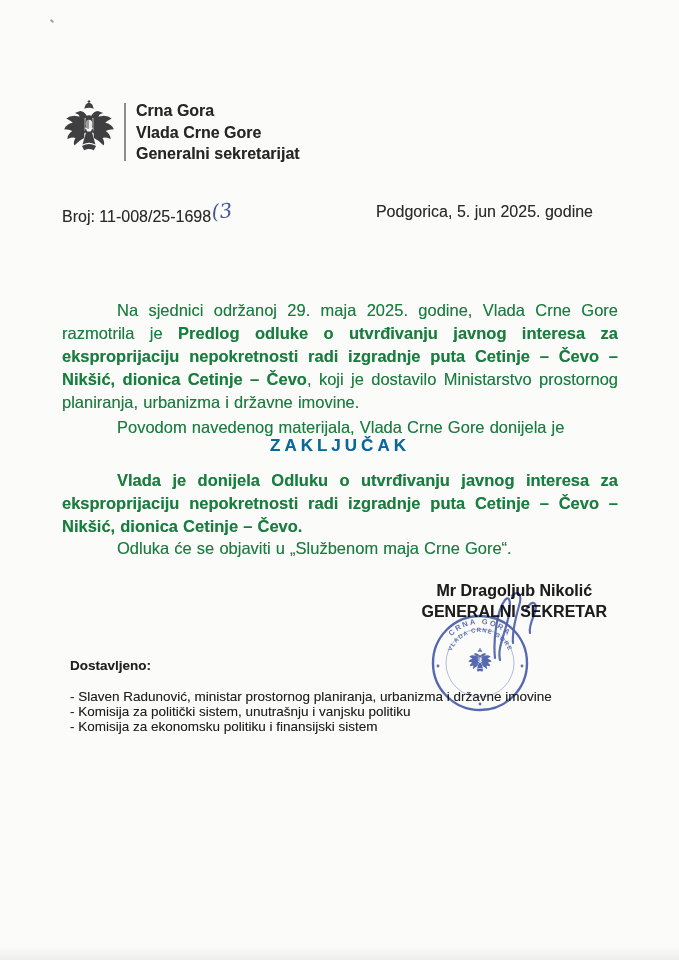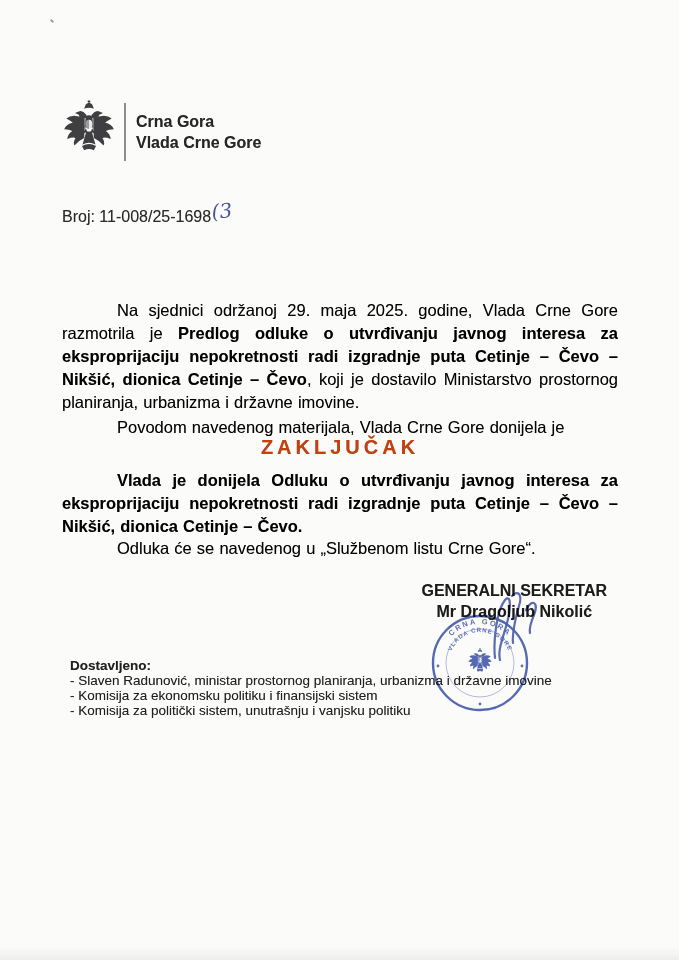--- a/index.html
+++ b/index.html
@@ -26,43 +26,43 @@
 
   
   .refline { position:absolute; left:62px; top:203px; width:531px;
     display:flex; justify-content:space-between; font-size:16px; color:#2a2a2a; }
   .handwritten { font-family:"DejaVu Serif", serif; font-style:italic;
     font-size:20px; color:#44549b; display:inline-block;
     transform:rotate(-6deg) translateY(-4px); margin-left:1px; text-shadow:none; }
 
   
   .para { position:absolute; left:62px; width:556px; font-size:16.5px;
-    line-height:23px; color:#000000; word-spacing:0.5px; }
+    line-height:23px; color:#15803d; word-spacing:0.5px; }
   .just { text-align:justify; }
   .indent { text-indent:55px; }
   .p1 { top:299px; }
   .p2 { top:416px; }
   .heading { position:absolute; left:62px; top:436px; width:556px;
-    text-align:center; font-weight:bold; font-size:20px; letter-spacing:4px; color:#c2410c; }
+    text-align:center; font-weight:bold; font-size:17px; letter-spacing:4px; color:#0369a1; }
   .p3 { top:469px;font-weight:bold; }
   .p4 { top:537px; }
   .bold { font-weight:bold; }
 
   
   .sig { position:absolute; right:72px; top:581px; text-align:center;
     font-weight:bold; font-size:16px; line-height:20.5px; color:#1c1c1c; }
 
   
   .stamp { position:absolute; left:413px; top:588px; width:175px; height:145px;
     mix-blend-mode:multiply; opacity:0.93; }
 
   
   .dostavljeno { position:absolute; left:70px; top:658px; font-size:13.5px;
     line-height:15px; color:#202020; }
-  .dostavljeno .label { font-weight:bold; margin-bottom:0; }
+  .dostavljeno .label { font-weight:bold; margin-bottom:16px; }
 </style>
 </head>
 <body>
 
 <svg width="0" height="0" style="position:absolute" aria-hidden="true">
   <defs>
     <symbol id="eagle" viewBox="0 0 100 118">
       <g fill="currentColor">
         <rect x="48.7" y="0" width="2.6" height="5"></rect>
         <rect x="47.5" y="1.4" width="5" height="2"></rect>
@@ -86,47 +86,49 @@
 <div class="speck"></div>
 
 <div class="header">
   <svg class="coa" viewBox="0 0 100 118">
     <use href="#eagle"></use>
   </svg>
   <div class="divider"></div>
   <div class="header-text print">
     <div>Crna Gora</div>
     <div>Vlada Crne Gore</div>
+    <div>Generalni sekretarijat</div>
   </div>
 </div>
 
 <div class="refline print">
   <div><span>Broj: 11-008/25-1698</span><span class="handwritten">(3</span></div>
+  <div>Podgorica, 5. jun 2025. godine</div>
 </div>
 
 <p class="para just indent p1 print"><span>Na sjednici održanoj 29. maja 2025. godine, Vlada Crne Gore razmotrila je </span><span class="bold">Predlog odluke o utvrđivanju javnog interesa za eksproprijaciju nepokretnosti radi izgradnje puta Cetinje – Čevo – Nikšić, dionica Cetinje – Čevo</span><span>, koji je dostavilo Ministarstvo prostornog planiranja, urbanizma i državne imovine.</span></p>
 
 <p class="para indent p2 print">Povodom navedenog materijala, Vlada Crne Gore donijela je</p>
 
 <div class="heading print">ZAKLJUČAK</div>
 
 <p class="para just indent p3 print">Vlada je donijela Odluku o utvrđivanju javnog interesa za eksproprijaciju nepokretnosti radi izgradnje puta Cetinje – Čevo – Nikšić, dionica Cetinje – Čevo.</p>
 
-<p class="para indent p4 print">Odluka će se navedenog u „Službenom listu Crne Gore“.</p>
+<p class="para indent p4 print">Odluka će se objaviti u „Službenom maja Crne Gore“.</p>
 
 <div class="sig print">
+  <div>Mr Dragoljub Nikolić</div>
   <div>GENERALNI SEKRETAR</div>
-  <div>Mr Dragoljub Nikolić</div>
 </div>
 
 <div class="dostavljeno print">
   <div class="label">Dostavljeno:</div>
   <div>- Slaven Radunović, ministar prostornog planiranja, urbanizma i državne imovine</div>
+  <div>- Komisija za politički sistem, unutrašnju i vanjsku politiku</div>
   <div>- Komisija za ekonomsku politiku i finansijski sistem</div>
-  <div>- Komisija za politički sistem, unutrašnju i vanjsku politiku</div>
 </div>
 
 <svg class="stamp" viewBox="0 0 175 145">
   <defs>
     <path id="arc-outer" d="M 28 75 A 39 39 0 0 1 106 75"></path>
     <path id="arc-inner" d="M 36 75 A 31 31 0 0 1 98 75"></path>
   </defs>
   <g stroke="#4a5fae" fill="none">
     <circle cx="67" cy="75" r="47" stroke-width="2.4"></circle>
     <circle cx="67" cy="75" r="34" stroke-width="0.8" opacity="0.55"></circle>

